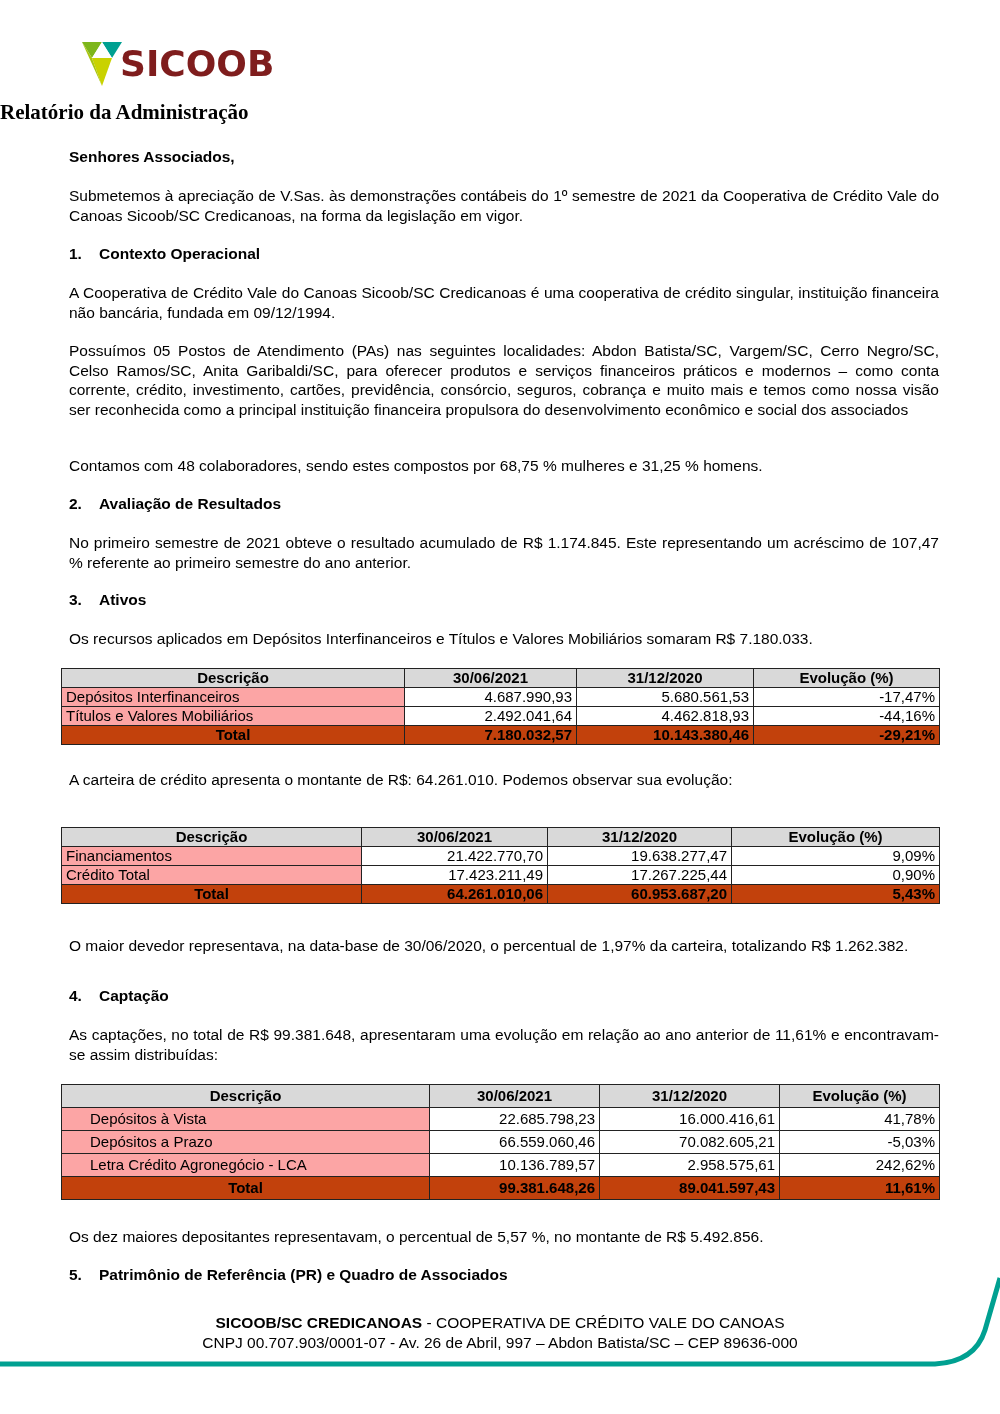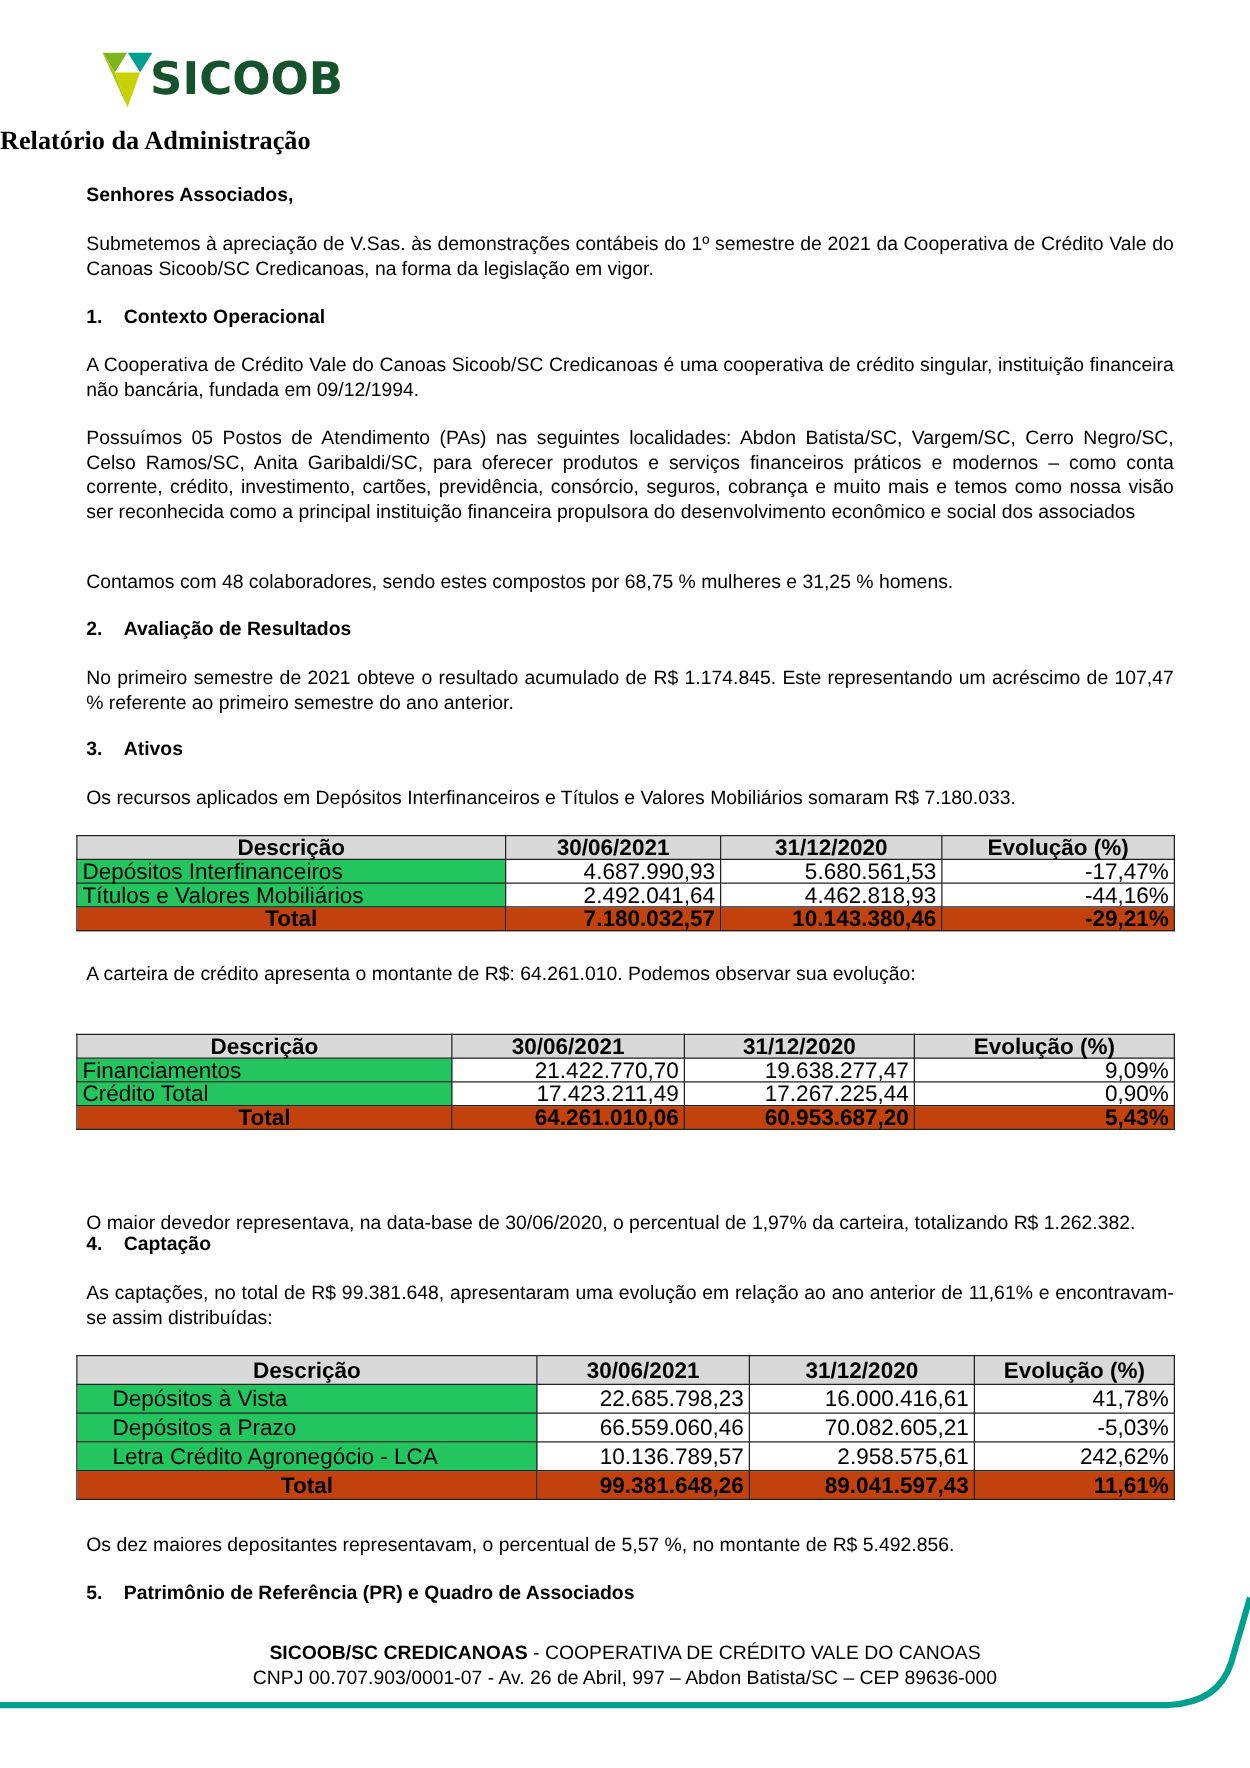--- a/index.html
+++ b/index.html
@@ -1,29 +1,29 @@
 <!DOCTYPE html>
 <html><head>
 <meta charset="utf-8">
 <style>
   html, body { margin: 0; padding: 0; background: #ffffff; }
   body { width: 1000px; height: 1414px; position: relative; overflow: hidden;
          font-family: "Liberation Sans", sans-serif; color: #000; font-size: 15.5px; }
   .logo { position: absolute; left: 82px; top: 40px; width: 205px; height: 50px; }
   .logo-text { position: absolute; left: 38px; top: 2px; font-family: "DejaVu Sans", sans-serif;
-               font-weight: bold; font-size: 36px; color: #14532d; letter-spacing: 0px; line-height: 44px; }
+               font-weight: bold; font-size: 36px; color: #7f1d1d; letter-spacing: 0px; line-height: 44px; }
   .title { position: absolute; left: 0; right: 0; top: 100px; text-align: left; font-weight: bold; font-size: 21px; font-family: Liberation Serif, serif; }
   .txt { position: absolute; left: 69px; width: 870px; line-height: 19.5px; text-align: justify; }
   .bold { font-weight: bold; }
   .heading { position: absolute; left: 69px; font-weight: bold; }
   .heading .num { display: inline-block; width: 30px; }
-  table { position: absolute; border-collapse: collapse; font-size: 18px; }
+  table { position: absolute; border-collapse: collapse; font-size: 15px; }
   td, th { border: 1.5px solid #222; padding: 0 4px; height: 18px; line-height: 18px; white-space: nowrap; }
   th { background: #d9d9d9; font-weight: bold; text-align: center; }
-  td.desc { background: #22c55e; text-align: left; }
+  td.desc { background: #fca5a5; text-align: left; }
   td.num { text-align: right; background: #fff; }
   tr.total td { font-weight: bold; background: #c2410c; }
   tr.total td.desc { text-align: center; }
   #t3 td, #t3 th { height: 22px; line-height: 22px; }
   #t3 td.desc { padding-left: 28px; }
   #t3 tr.total td.desc { padding-left: 4px; }
   .footer { position: absolute; left: 0; right: 0; top: 1313px; text-align: center; font-size: 15.5px; line-height: 20px; }
   .curve { position: absolute; left: 0; top: 1270px; width: 1000px; height: 100px; }
 </style>
 </head>
@@ -127,21 +127,21 @@
   </tr>
   <tr class="total">
     <td class="desc">Total</td>
     <td class="num">64.261.010,06</td>
     <td class="num">60.953.687,20</td>
     <td class="num">5,43%</td>
   </tr>
 </tbody>
   </table>
 
-<div class="txt" style="top:969px">O maior devedor representava, na data-base de 30/06/2020, o percentual de 1,97% da carteira, totalizando R$ 1.262.382.</div>
+<div class="txt" style="top:936px">O maior devedor representava, na data-base de 30/06/2020, o percentual de 1,97% da carteira, totalizando R$ 1.262.382.</div>
 
 <div class="heading" style="top:987px">
   <span class="num">4.</span><span>Captação</span>
 </div>
 <div class="txt" style="top:1025px">As captações, no total de R$ 99.381.648, apresentaram uma evolução em relação ao ano anterior de 11,61% e encontravam-se assim distribuídas:</div>
 
 <table id="t3" style="left:61px;top:1084px;width:879px">
   <colgroup>
       <col style="width:368px">
       <col style="width:170px">

